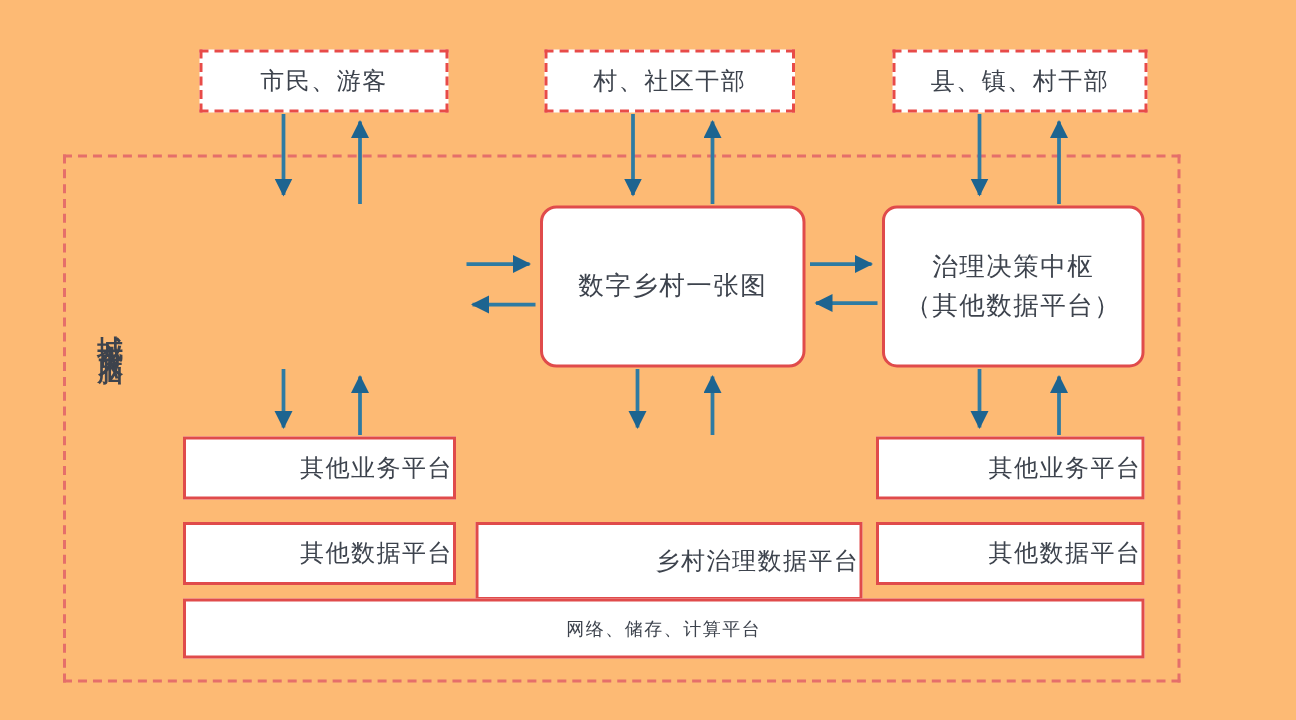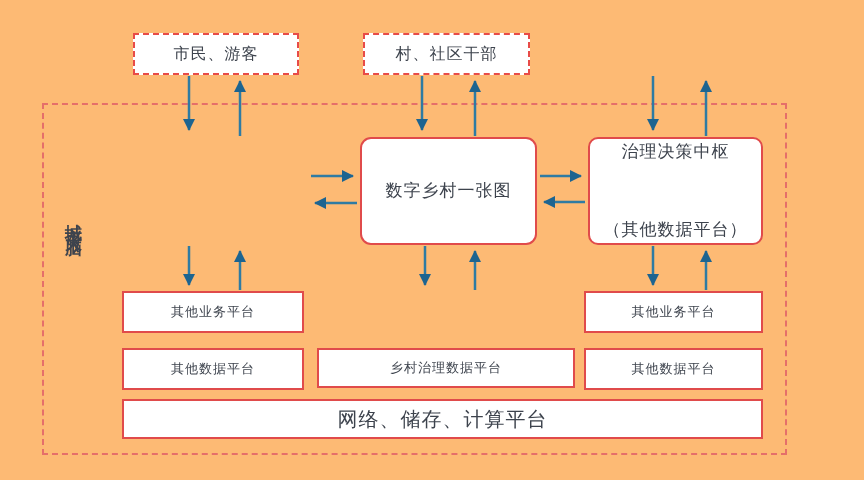--- a/index.html
+++ b/index.html
@@ -5,62 +5,65 @@
   html,body{margin:0;padding:0;background:#ffffff;}
   .canvas{
     position:relative;width:864px;height:480px;background:#fdba74;overflow:hidden;
     font-family:"Liberation Serif","DejaVu Serif",serif;color:#3d434d;
   }
   .box{position:absolute;display:flex;flex-direction:column;align-items:center;justify-content:center;
     text-align:center;background:#ffffff;box-sizing:border-box;letter-spacing:1px;}
   .actor{border:2px dashed #e84b48;font-size:16px;}
   .outer{position:absolute;border:2px dashed #e56f6a;background:transparent;box-sizing:border-box;}
   .platform{border:2.5px solid #e04b4b;border-radius:10px;font-size:17px;line-height:1.55;}
-  .rowbox{border:2px solid #e04b4b;font-size:13px;}
-  .infra{border:2px solid #e04b4b;font-size:20px;}
+  .rowbox{border:2px solid #e04b4b;font-size:16px;align-items:flex-end;}
+  .infra{border:2px solid #e04b4b;font-size:12px;}
   .vlabel{position:absolute;writing-mode:vertical-lr;text-orientation:upright;
     font-size:17px;letter-spacing:5px;color:#3d434d;font-weight:600;}
   svg.arrows{position:absolute;left:0;top:0;pointer-events:none;}
   .platform span:empty{display:none;}
 </style>
 </head>
 <body>
 
 <div class="canvas">
 
   <div class="box actor" style="left:133px;top:33px;width:166px;height:42px;">
     <span>市民、游客</span>
   </div>
   <div class="box actor" style="left:363px;top:33px;width:167px;height:42px;font-family:Liberation Mono, monospace;">
     <span>村、社区干部</span>
   </div>
+  <div class="box actor" style="left:595px;top:33px;width:170px;height:42px;">
+    <span>县、镇、村干部</span>
+  </div>
 
   <div class="outer" style="left:42px;top:103px;width:745px;height:352px;"></div>
   <div class="vlabel" style="left:62px;top:210px;width:24px;height:140px;">城市大脑</div>
 
   <div class="box platform" style="left:360px;top:137px;width:177px;height:108px;border-radius:11px;">
     <span>数字乡村一张图</span>
 
   </div>
-  <div class="box platform" style="left:588px;top:137px;width:175px;height:108px;justify-content:space-between;">
+  <div class="box platform" style="left:588px;top:137px;width:175px;height:108px;">
     <span>治理决策中枢</span>
     <span>（其他数据平台）</span>
   </div>
 
   <div class="box rowbox" style="left:122px;top:291px;width:182px;height:42px;">
     <span>其他业务平台</span>
   </div>
   <div class="box rowbox" style="left:584px;top:291px;width:179px;height:42px;">
     <span>其他业务平台</span>
   </div>
 
   <div class="box rowbox" style="left:122px;top:348px;width:182px;height:42px;">
     <span>其他数据平台</span>
   </div>
-  <div class="box rowbox" style="left:317px;top:348px;width:258px;height:40px;">
+  <div class="box rowbox" style="left:317px;top:348px;width:258px;height:52px;">
     <span>乡村治理数据平台</span>
   </div>
   <div class="box rowbox" style="left:584px;top:348px;width:179px;height:42px;">
     <span>其他数据平台</span>
   </div>
 
   <div class="box infra" style="left:122px;top:399px;width:641px;height:40px;">
     <span>网络、储存、计算平台</span>
   </div>
 

